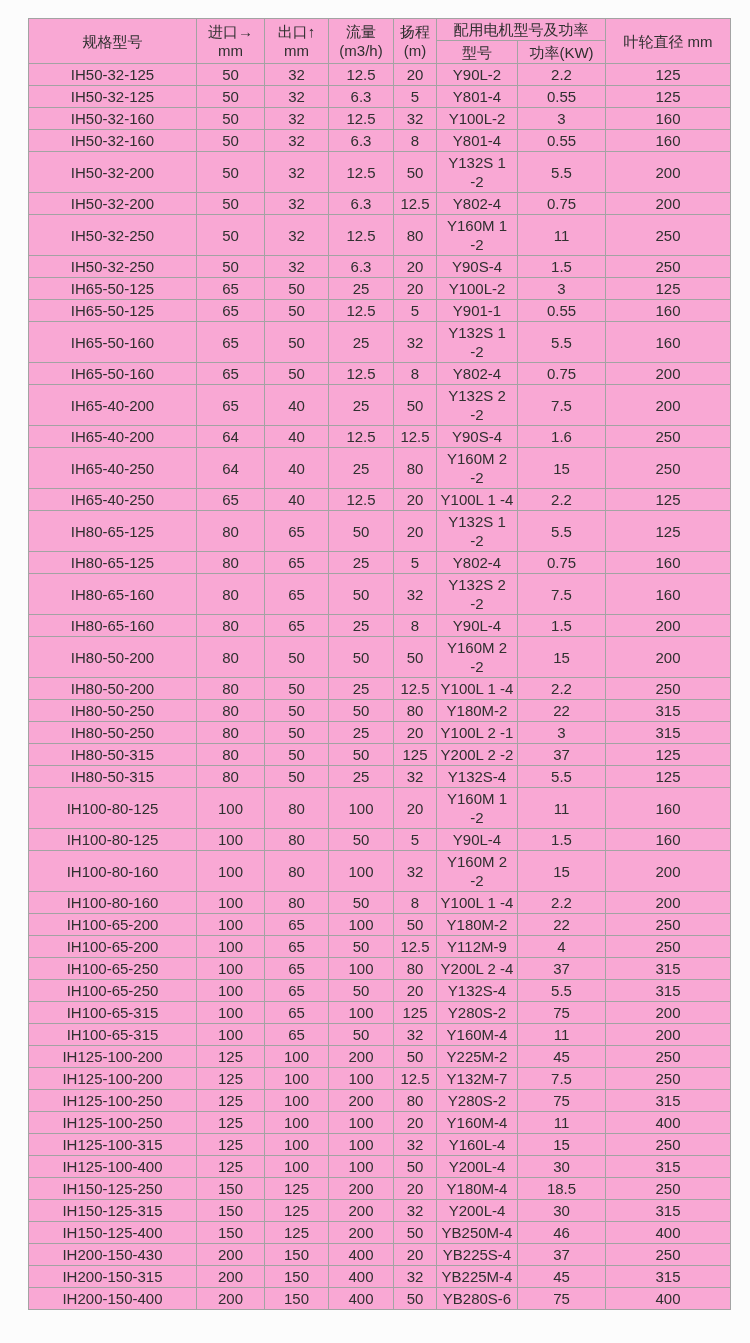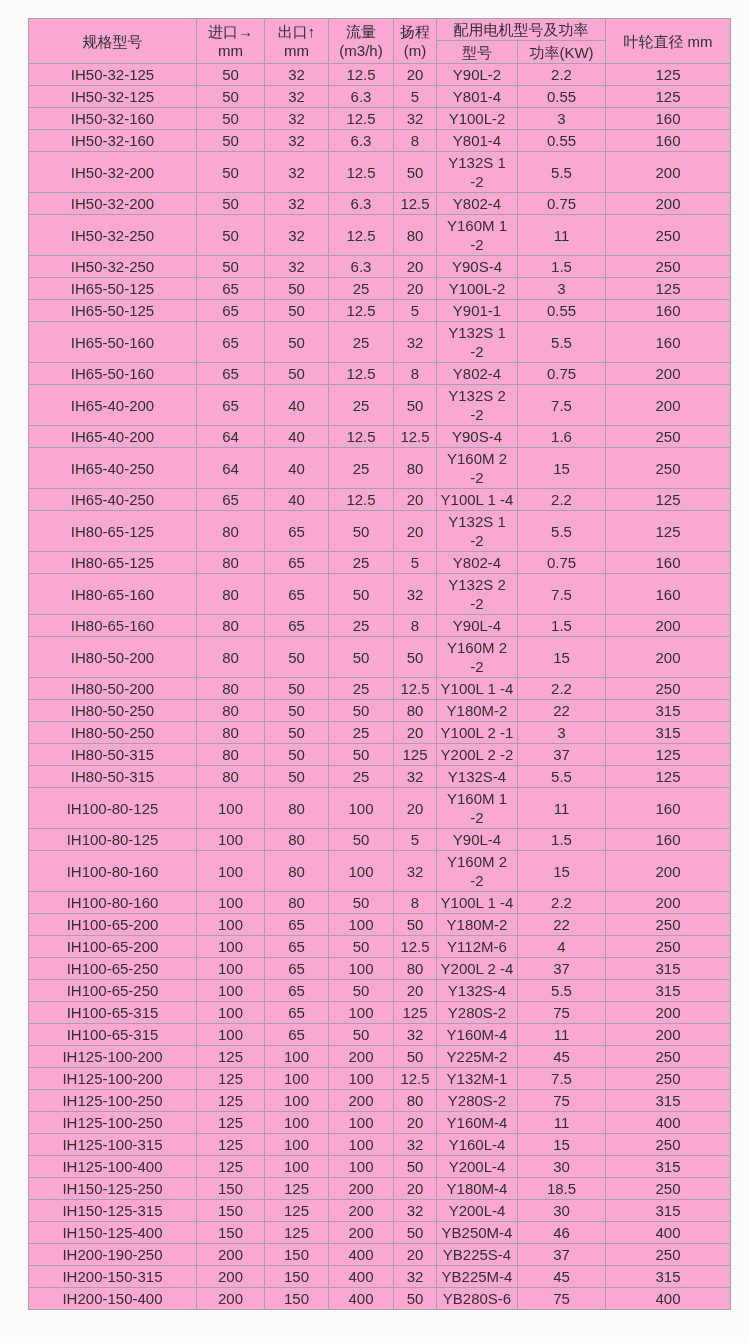--- a/index.html
+++ b/index.html
@@ -391,21 +391,21 @@
           <td>Y180M-2</td>
           <td>22</td>
           <td>250</td>
         </tr>
         <tr>
           <td>IH100-65-200</td>
           <td>100</td>
           <td>65</td>
           <td>50</td>
           <td>12.5</td>
-          <td>Y112M-6</td>
+          <td>Y112M-9</td>
           <td>4</td>
           <td>250</td>
         </tr>
         <tr>
           <td>IH100-65-250</td>
           <td>100</td>
           <td>65</td>
           <td>100</td>
           <td>80</td>
           <td>Y200L 2 -4</td>
@@ -451,21 +451,21 @@
           <td>Y225M-2</td>
           <td>45</td>
           <td>250</td>
         </tr>
         <tr>
           <td>IH125-100-200</td>
           <td>125</td>
           <td>100</td>
           <td>100</td>
           <td>12.5</td>
-          <td>Y132M-1</td>
+          <td>Y132M-7</td>
           <td>7.5</td>
           <td>250</td>
         </tr>
         <tr>
           <td>IH125-100-250</td>
           <td>125</td>
           <td>100</td>
           <td>200</td>
           <td>80</td>
           <td>Y280S-2</td>
@@ -526,21 +526,21 @@
           <td>IH150-125-400</td>
           <td>150</td>
           <td>125</td>
           <td>200</td>
           <td>50</td>
           <td>YB250M-4</td>
           <td>46</td>
           <td>400</td>
         </tr>
         <tr>
-          <td>IH200-190-250</td>
+          <td>IH200-150-430</td>
           <td>200</td>
           <td>150</td>
           <td>400</td>
           <td>20</td>
           <td>YB225S-4</td>
           <td>37</td>
           <td>250</td>
         </tr>
         <tr>
           <td>IH200-150-315</td>

